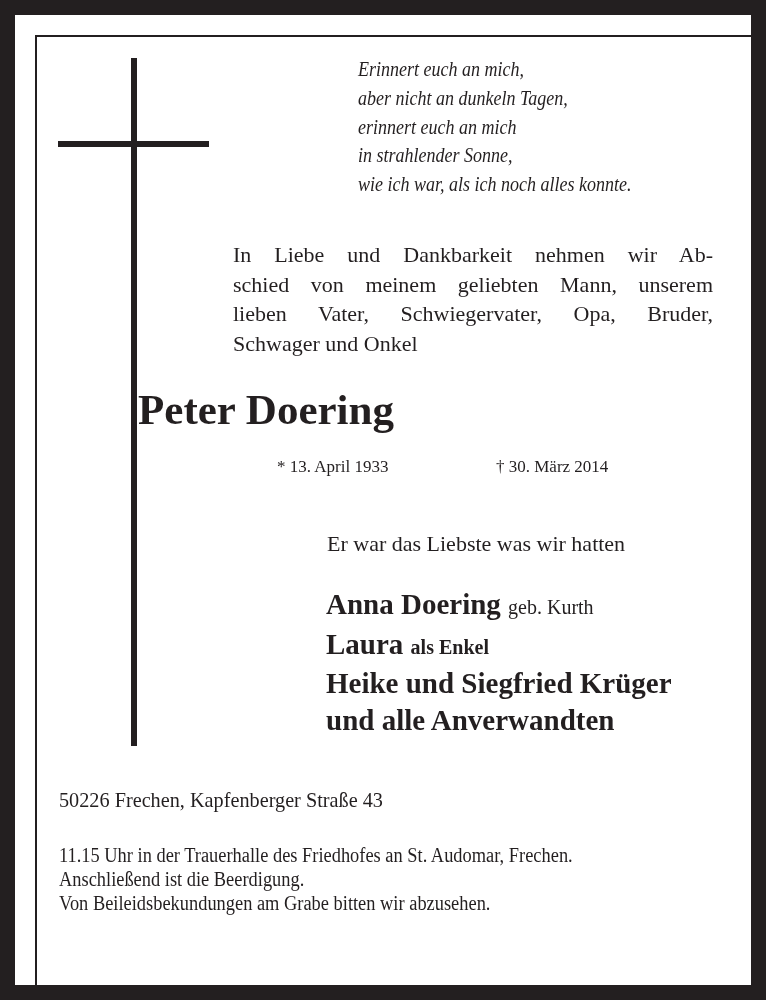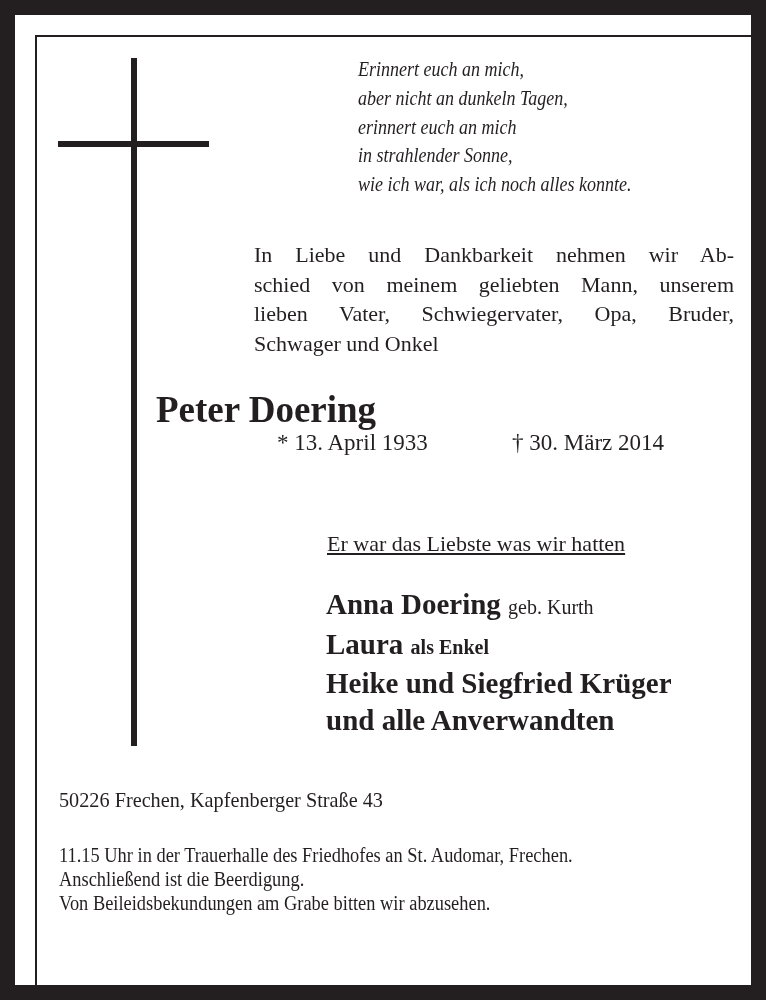--- a/index.html
+++ b/index.html
@@ -26,36 +26,36 @@
     background: #231f20;
   }
   .poem {
     position: absolute; left: 358px; top: 55px; width: 380px;
     font-style: italic; font-size: 20px; line-height: 28.8px;
     transform: scaleX(0.9); transform-origin: left top;
   }
   .poem div { white-space: nowrap; }
   .intro {
     position: absolute; left: 233px; top: 240px; width: 480px;
-    font-size: 22px; line-height: 29.7px; text-align: justify; margin-left: 21px;
+    font-size: 22px; line-height: 29.7px; text-align: justify;
   }
   .intro .line { display: block; text-align: justify; text-align-last: justify; white-space: nowrap; }
   .intro .line.last { text-align-last: left; }
   .name {
     position: absolute; left: 0; width: 766px; top: 380px; text-align: center;
-    font-weight: bold; font-size: 37px; line-height: 60px; padding-left: 178px; box-sizing: border-box;
+    font-weight: bold; font-size: 43px; line-height: 60px; padding-left: 178px; box-sizing: border-box;
   }
   .name span { display: inline-block; }
   .dates {
-    position: absolute; top: 428px; font-size: 23px; line-height: 30px; white-space: nowrap; font-family: Liberation Serif, serif;
+    position: absolute; top: 452px; font-size: 17px; line-height: 30px; white-space: nowrap; font-family: Liberation Serif, serif;
   }
   .date-born { left: 277px; }
-  .date-died { left: 496px; margin-left: 16px; }
+  .date-died { left: 496px; }
   .lovedest {
-    position: absolute; left: 327px; top: 530px; font-size: 22px; line-height: 28px; white-space: nowrap; text-decoration: underline;
+    position: absolute; left: 327px; top: 530px; font-size: 22px; line-height: 28px; white-space: nowrap;
   }
   .family {
     position: absolute; left: 326px; top: 586px; font-size: 29px; line-height: 36.5px; white-space: nowrap;
   }
   .family .b { font-weight: bold; text-align: center; }
   .family .small { font-size: 20px; font-weight: normal; }
   .family .small.bold { font-weight: bold; }
   .address {
     position: absolute; left: 59px; top: 786px; font-size: 22px; line-height: 28px; white-space: nowrap;
     transform: scaleX(0.92); transform-origin: left top;

